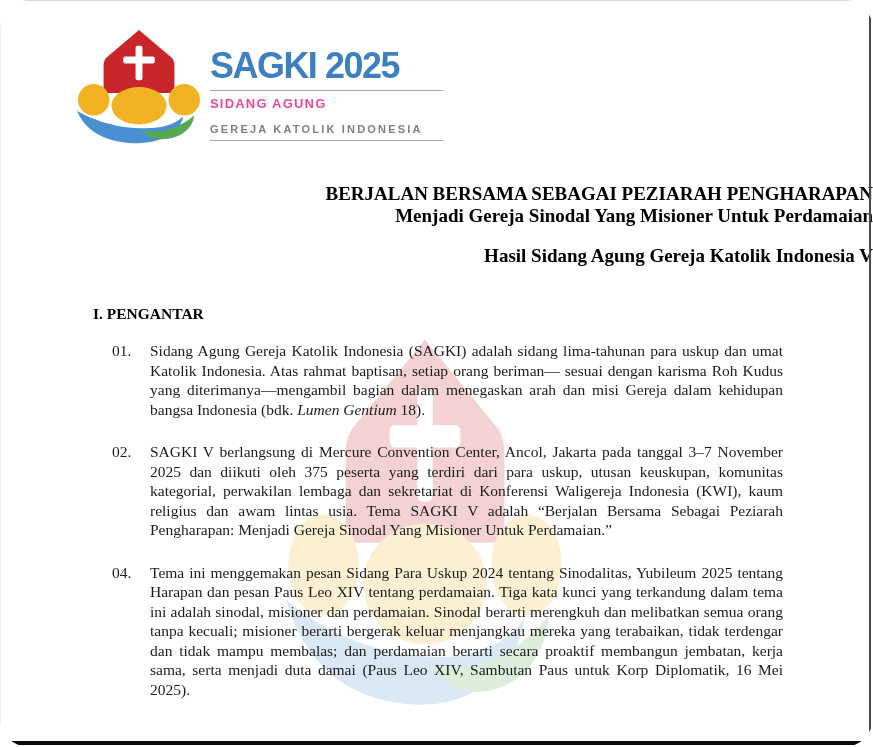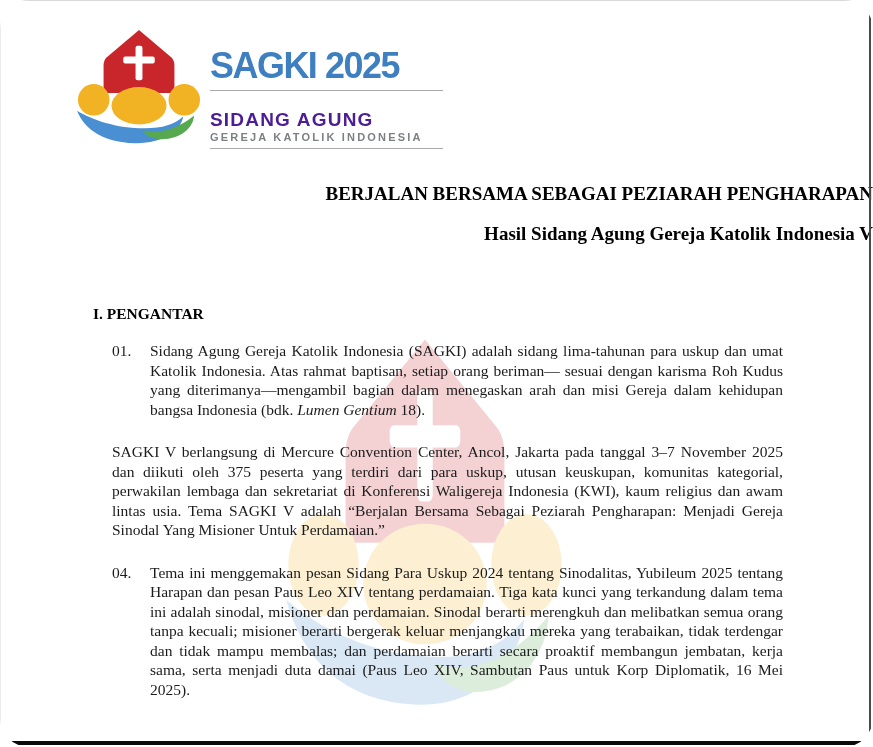--- a/index.html
+++ b/index.html
@@ -18,22 +18,22 @@
 
   
   .logo-block{position:absolute;left:72px;top:27px;}
   .logo-mark{position:absolute;left:0;top:0;width:134px;height:124px;}
   .logo-text{position:absolute;left:138px;top:19px;width:233px;font-family:"Liberation Sans",sans-serif;}
   .logo-wordmark{
     color:#3d7fc0;font-weight:bold;font-size:37px;line-height:40px;
     letter-spacing:-1.5px;transform:scaleX(.97);transform-origin:left center;white-space:nowrap;
   }
   .logo-rule{height:0;border-top:1.5px solid #a7a9ac;margin-top:4px;}
-  .logo-sub{color:#4c1d95;font-weight:bold;font-size:19px;line-height:22px;letter-spacing:1.2px;margin-top:18px;white-space:nowrap;}
-  .logo-tag{color:#7d8083;font-weight:bold;font-size:11px;line-height:13px;letter-spacing:2.2px;margin-top:0;white-space:nowrap;}
+  .logo-sub{color:#ec4899;font-weight:bold;font-size:13px;line-height:22px;letter-spacing:1.2px;margin-top:2px;white-space:nowrap;}
+  .logo-tag{color:#7d8083;font-weight:bold;font-size:11px;line-height:13px;letter-spacing:2.2px;margin-top:8px;white-space:nowrap;}
   .logo-rule2{height:0;border-top:1.5px solid #a7a9ac;margin-top:4px;}
 
   
   .doc-titles{position:absolute;left:0;top:183px;width:100%;text-align:right;font-weight:bold;font-size:19px;line-height:22px;color:#000;}
   .doc-subtitles{margin-top:18px;}
 
   .section-heading{position:absolute;left:93px;top:303px;font-weight:bold;font-size:15.5px;line-height:22px;color:#000;}
 
   
   .paragraphs{position:absolute;left:112px;top:341px;width:671px;}
@@ -74,33 +74,35 @@
       <div class="logo-wordmark">SAGKI 2025</div>
       <div class="logo-rule"></div>
       <div class="logo-sub">SIDANG AGUNG</div>
       <div class="logo-tag">GEREJA KATOLIK INDONESIA</div>
       <div class="logo-rule2"></div>
     </div>
   </div>
 
   <div class="doc-titles">
     <div>BERJALAN BERSAMA SEBAGAI PEZIARAH PENGHARAPAN</div>
+    <div>Menjadi Gereja Sinodal Yang Misioner Untuk Perdamaian</div>
     <div class="doc-subtitles">
       <div>Hasil Sidang Agung Gereja Katolik Indonesia V</div>
     </div>
   </div>
 
   <div class="section-heading">I. PENGANTAR</div>
 
   <div class="paragraphs">
     <div class="para">
       <div class="para-num">01.</div>
       <div class="para-text"><span>Sidang Agung Gereja Katolik Indonesia (SAGKI) adalah sidang lima-tahunan para uskup dan umat Katolik Indonesia. Atas rahmat baptisan, setiap orang beriman— sesuai dengan karisma Roh Kudus yang diterimanya—mengambil bagian dalam menegaskan arah dan misi Gereja dalam kehidupan bangsa Indonesia (bdk. </span><em>Lumen Gentium</em><span> 18).</span></div>
     </div>
     <div class="para">
+      <div class="para-num">02.</div>
       <div class="para-text"><span>SAGKI V berlangsung di Mercure Convention Center, Ancol, Jakarta pada tanggal 3–7 November 2025 dan diikuti oleh 375 peserta yang terdiri dari para uskup, utusan keuskupan, komunitas kategorial, perwakilan lembaga dan sekretariat di Konferensi Waligereja Indonesia (KWI), kaum religius dan awam lintas usia. Tema SAGKI V adalah “Berjalan Bersama Sebagai Peziarah Pengharapan: Menjadi Gereja Sinodal Yang Misioner Untuk Perdamaian.”</span><em></em><span></span></div>
     </div>
     <div class="para">
       <div class="para-num">04.</div>
       <div class="para-text"><span>Tema ini menggemakan pesan Sidang Para Uskup 2024 tentang Sinodalitas, Yubileum 2025 tentang Harapan dan pesan Paus Leo XIV tentang perdamaian. Tiga kata kunci yang terkandung dalam tema ini adalah sinodal, misioner dan perdamaian. Sinodal berarti merengkuh dan melibatkan semua orang tanpa kecuali; misioner berarti bergerak keluar menjangkau mereka yang terabaikan, tidak terdengar dan tidak mampu membalas; dan perdamaian berarti secara proaktif membangun jembatan, kerja sama, serta menjadi duta damai (Paus Leo XIV, Sambutan Paus untuk Korp Diplomatik, 16 Mei 2025).</span><em></em><span></span></div>
     </div>
   </div>
 
   <div class="edge-top"></div>
   <div class="edge-left"></div>

